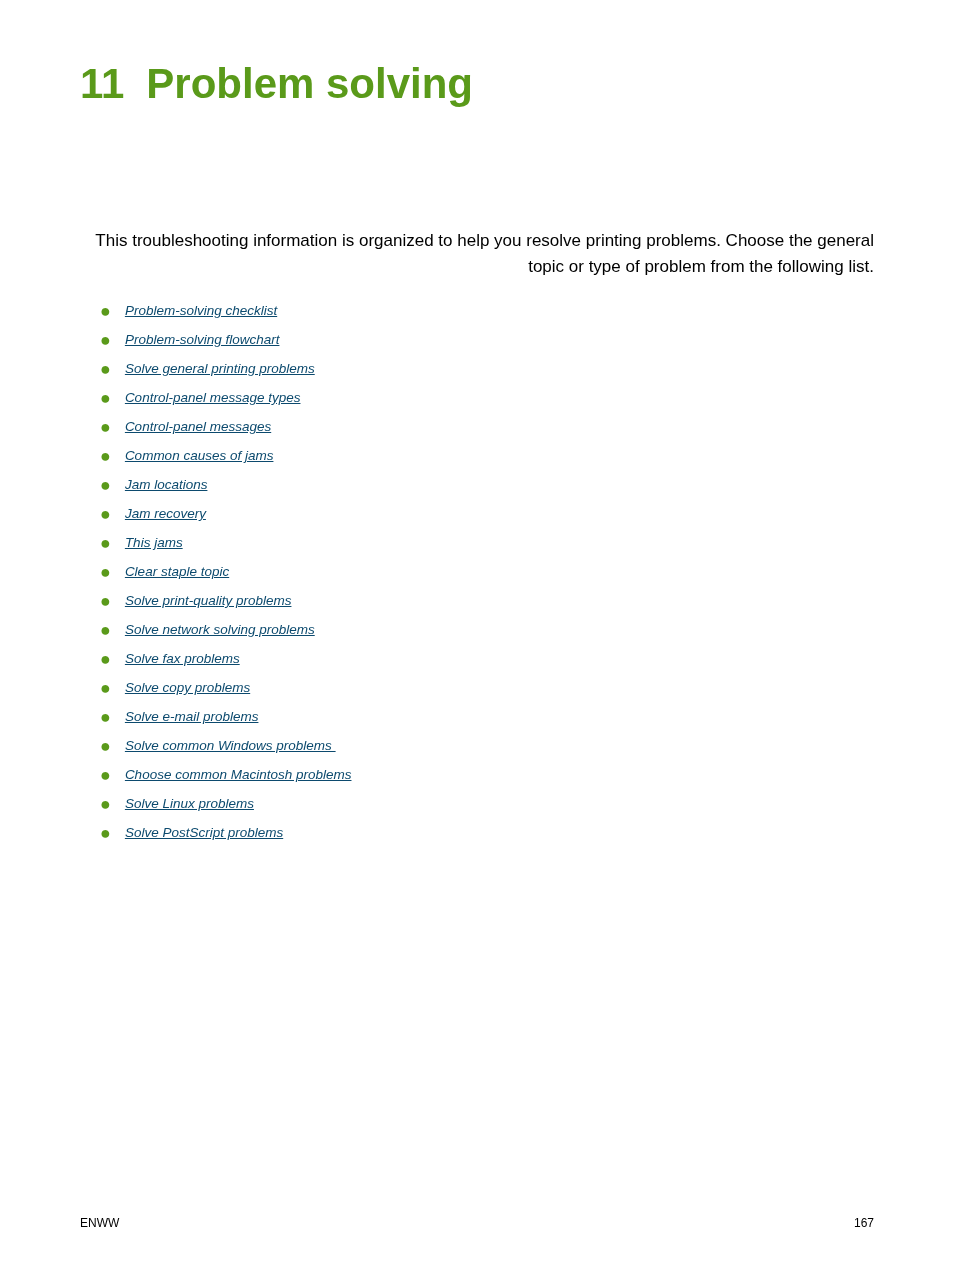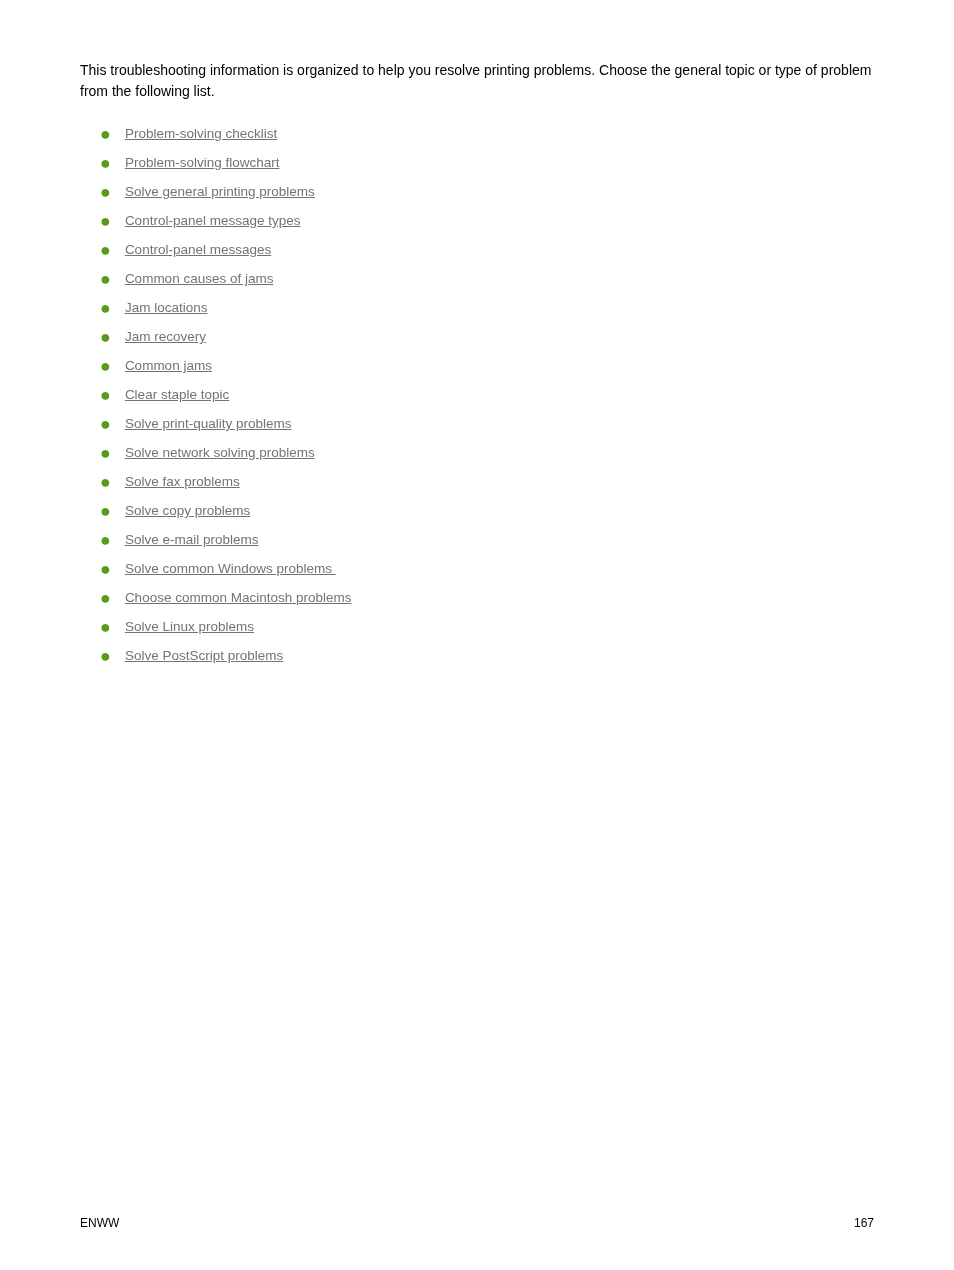--- a/index.html
+++ b/index.html
@@ -39,21 +39,22 @@
       font-size: 42px;
       font-weight: bold;
       color: #5a9a1a;
       display: inline;
     }
 
     .intro-text {
       margin-bottom: 24px;
       line-height: 1.5;
       color: #000000;
-      font-size: 14px;
+      font-size: 17px;
+      text-align: right;
     }
 
     .toc-list {
       list-style: none;
       margin-left: 20px;
     }
 
     .toc-list li {
       display: flex;
       align-items: flex-start;
@@ -63,42 +64,47 @@
 
     .bullet {
       color: #5a9a1a;
       font-size: 18px;
       margin-right: 14px;
       margin-top: -2px;
       flex-shrink: 0;
     }
 
     .toc-link {
-      color: #737373;
+      color: #0c4a6e;
       text-decoration: underline;
       cursor: pointer;
+      font-style: italic;
     }
 
     .footer {
       position: absolute;
       bottom: 40px;
       left: 80px;
       right: 80px;
       display: flex;
       justify-content: space-between;
       font-size: 12px;
       color: #000000;
       text-align: center;
     }
   </style>
 </head>
 <body>
 
 <div class="page-container">
 
+  <div class="chapter-header">
+    <span class="chapter-number">11</span>
+    <span class="chapter-title">Problem solving</span>
+  </div>
 
   <p class="intro-text">This troubleshooting information is organized to help you resolve printing problems. Choose the general topic or type of problem from the following list.</p>
 
   <ul class="toc-list">
   <li>
         <span class="bullet">●</span>
         <a class="toc-link" href="#">Problem-solving checklist</a>
       </li>
       <li>
         <span class="bullet">●</span>
@@ -123,21 +129,21 @@
       <li>
         <span class="bullet">●</span>
         <a class="toc-link" href="#">Jam locations</a>
       </li>
       <li>
         <span class="bullet">●</span>
         <a class="toc-link" href="#">Jam recovery</a>
       </li>
       <li>
         <span class="bullet">●</span>
-        <a class="toc-link" href="#">Common jams</a>
+        <a class="toc-link" href="#">This jams</a>
       </li>
       <li>
         <span class="bullet">●</span>
         <a class="toc-link" href="#">Clear staple topic</a>
       </li>
       <li>
         <span class="bullet">●</span>
         <a class="toc-link" href="#">Solve print-quality problems</a>
       </li>
       <li>

